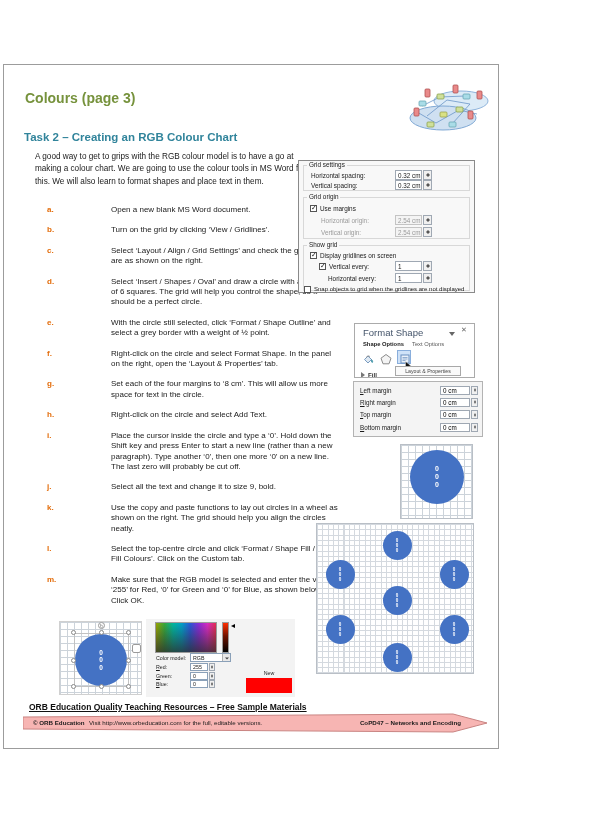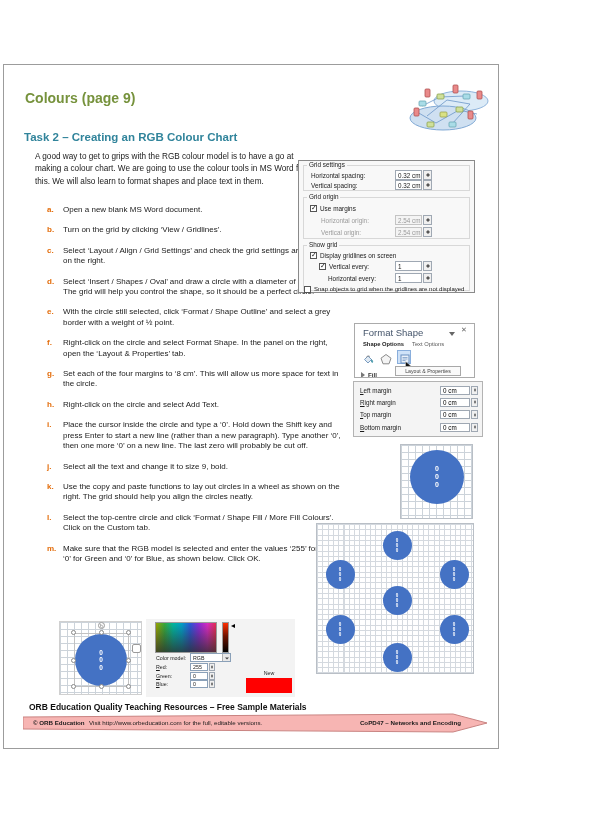--- a/index.html
+++ b/index.html
@@ -8,21 +8,21 @@
   .abs { position:absolute; }
 
   .page-title { left:21px; top:25px; font-size:14px; font-weight:bold; color:var(--heading-green); }
   .clipart { left:403px; top:16px; }
   .task-heading { left:20px; top:66px; font-size:11.5px; font-weight:bold; color:var(--task-blue); }
   .intro { left:31px; top:86px; width:274px; font-size:8.2px; line-height:12.4px; color:#1a1a1a; }
 
   ol.steps { left:43px; top:140px; width:294px; list-style:none; position:absolute; }
   ol.steps li { display:flex; margin-bottom:10px; font-size:8px; line-height:10.4px; color:#1a1a1a; }
   .letter { width:16px; flex:none; color:var(--letter-orange); font-weight:bold; }
-  .stext { flex:1; }
+  .stext { flex:1;margin-left:48px; }
 
   
   .gs { left:294px; top:95px; width:177px; height:133px; background:#f8f8f8; border:1px solid #8a8a8a; color:#1a1a1a; }
   .gs .group { position:absolute; left:4px; right:4px; border:1px solid #d8d8d8; }
   .g1 { top:4px; height:26px; } .g2 { top:36px; height:42px; } .g3 { top:84px; height:46px; }
   .glabel { position:absolute; left:8px; background:#f8f8f8; padding:0 2px; font-size:6.4px; }
   .gs .row { position:absolute; height:10px; display:flex; align-items:center; font-size:6.4px; white-space:nowrap; }
   .fld { position:absolute; left:96px; width:27px; height:10px; background:#fff; border:1px solid #9fa8b3; font-size:6.3px; display:flex; align-items:center; padding-left:2px; }
   .spn { position:absolute; left:124px; width:9px; height:10px; background:#f0f0f0; border:1px solid #9fa8b3; }
   .spn::before { content:""; position:absolute; top:2px; left:50%; transform:translateX(-50%); border-left:2px solid transparent; border-right:2px solid transparent; border-bottom:2.5px solid #555; }
@@ -97,32 +97,32 @@
   .ddbtn::after { content:""; position:absolute; left:50%; top:50%; transform:translate(-50%,-30%); border-left:2px solid transparent; border-right:2px solid transparent; border-top:2.5px solid #444; }
   .clabel { position:absolute; left:10px; }
   .cfield { position:absolute; left:44px; width:18px; height:8px; background:#fff; border:1px solid #8aa0b8; display:flex; align-items:center; padding-left:2px; font-size:5.3px; }
   .cspin { position:absolute; left:63px; width:6px; height:8px; background:#f0f0f0; border:1px solid #9fa8b3; }
   .cspin::before { content:""; position:absolute; top:1px; left:50%; transform:translateX(-50%); border-left:1.5px solid transparent; border-right:1.5px solid transparent; border-bottom:2px solid #555; }
   .cspin::after { content:""; position:absolute; bottom:1px; left:50%; transform:translateX(-50%); border-left:1.5px solid transparent; border-right:1.5px solid transparent; border-top:2px solid #555; }
   .newlbl { left:100px; top:51px; width:46px; text-align:center; }
   .swatch { left:100px; top:59px; width:46px; height:15px; background:var(--swatch-red); }
 
   
-  .fh { left:25px; top:637px; font-size:8.5px; font-weight:bold; color:#111; }
+  .fh { left:25px; top:637px; font-size:8.5px; font-weight:bold; text-decoration:underline; color:#111; }
   .banner { left:19px; top:648px; width:466px; height:20px; }
   .b-copy { left:10px; top:6px; font-size:6.2px; font-weight:bold; color:#1a1a1a; }
   .b-visit { left:66px; top:6px; font-size:6.2px; color:#1a1a1a; }
   .b-code { left:300px; top:6px; width:138px; text-align:right; font-size:6.2px; font-weight:bold; color:#1a1a1a; }
 </style>
 </head>
 <body>
 
 <div class="page">
 
-  <div class="abs page-title">Colours (page 9)</div>
+  <div class="abs page-title">Colours (page 3)</div>
 
   <div class="abs clipart">
     <svg width="84" height="56" viewBox="0 0 84 56">
       <ellipse cx="54" cy="20" rx="27" ry="10" fill="#dcebf7" stroke="#8fb4dc"></ellipse>
       <ellipse cx="36" cy="37" rx="33" ry="12" fill="#cfe0f1" stroke="#7fa8d4"></ellipse>
       <path d="M20 35 L40 19 M40 19 L63 23 M29 42 L52 29 M15 25 L33 16 M52 29 L70 33 M33 16 L58 15 M45 43 L63 23 M10 31 L29 42" stroke="#6b95c8" stroke-width="0.8" fill="none"></path>
       <g stroke-width="0.8">
         <rect x="18" y="8" width="5" height="8" rx="1" fill="#e98a8a" stroke="#b05050"></rect>
         <rect x="46" y="4" width="5" height="8" rx="1" fill="#e98a8a" stroke="#b05050"></rect>
         <rect x="70" y="10" width="5" height="8" rx="1" fill="#e98a8a" stroke="#b05050"></rect>

